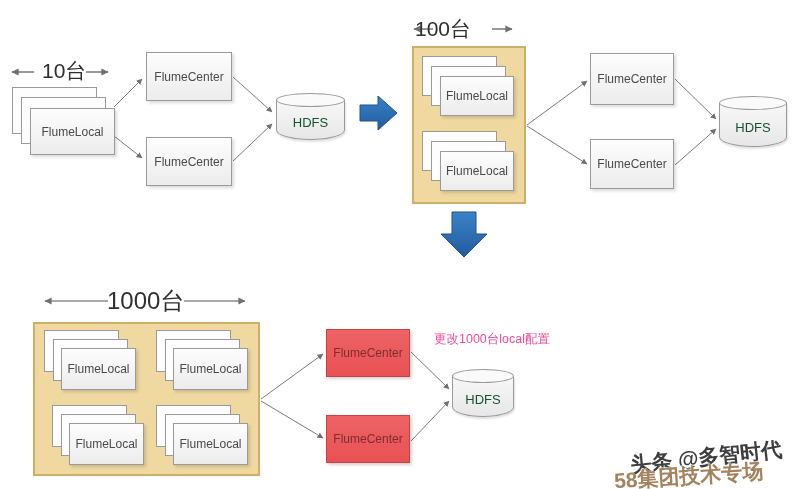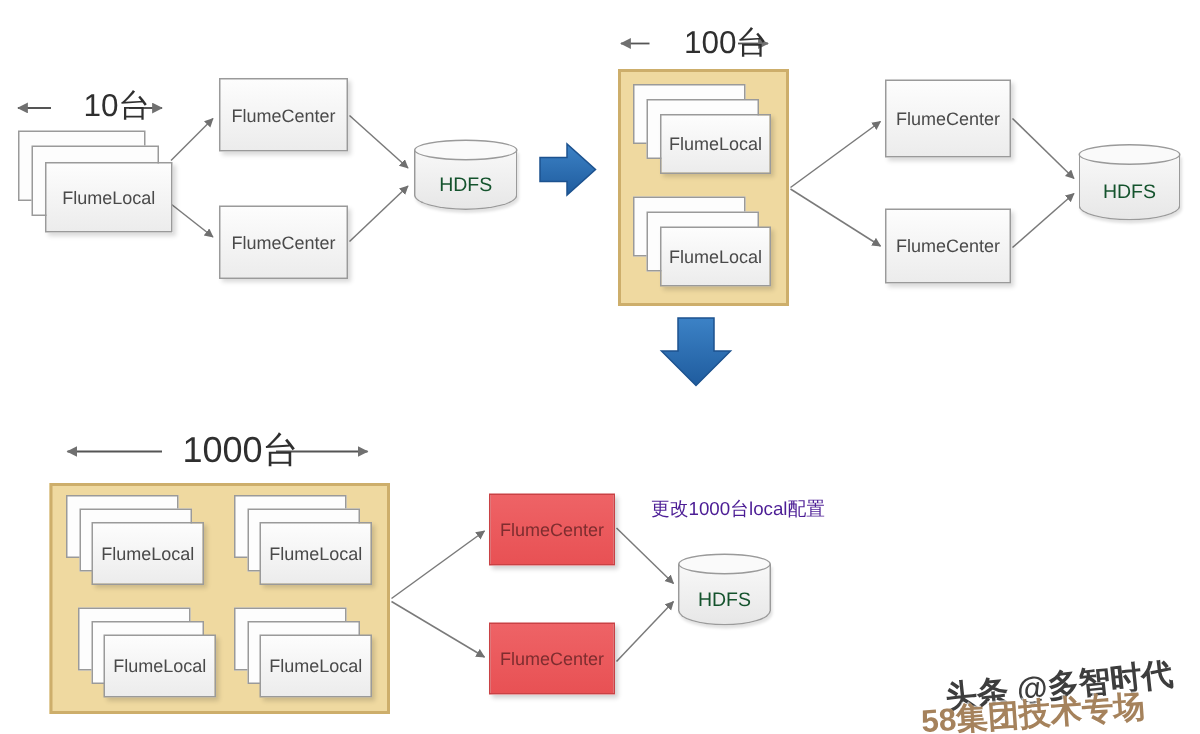--- a/index.html
+++ b/index.html
@@ -44,29 +44,29 @@
     position:absolute;left:0;right:0;top:0;height:14px;
     border:1px solid #9a9a9a;border-radius:50%;background:#fafafa;
     box-sizing:border-box;
   }
   .cyl .label{
     position:absolute;left:0;right:0;top:12px;bottom:0;
     display:flex;align-items:center;justify-content:center;
     font-size:13px;color:#14532d;
   }
   .measure{
-    position:absolute;color:#2f2f2f;font-size:21px;text-align:right;
+    position:absolute;color:#2f2f2f;font-size:21px;text-align:left;
     line-height:1.1;white-space:nowrap;
   }
   .bigq{
     position:absolute;left:434px;top:283px;font-size:30px;color:#1c1c1c;
     font-weight:600;white-space:nowrap;
   }
   .note{
-    position:absolute;left:434px;top:331px;font-size:12.5px;color:#4c1d95;
+    position:absolute;left:434px;top:331px;font-size:12.5px;color:#ec4899;
     white-space:nowrap;
   }
   .wm1{
     position:absolute;left:630px;top:443px;font-size:21px;font-weight:bold;
     color:#3d3d3d;white-space:nowrap;transform:rotate(-6deg);
     text-shadow:2px 2px 0 rgba(255,255,255,0.95), -1px -1px 0 rgba(255,255,255,0.6);
   }
   .wm2{
     position:absolute;left:614px;top:462px;font-size:21px;font-weight:bold;
     color:#a5825c;white-space:nowrap;transform:rotate(-4deg);

